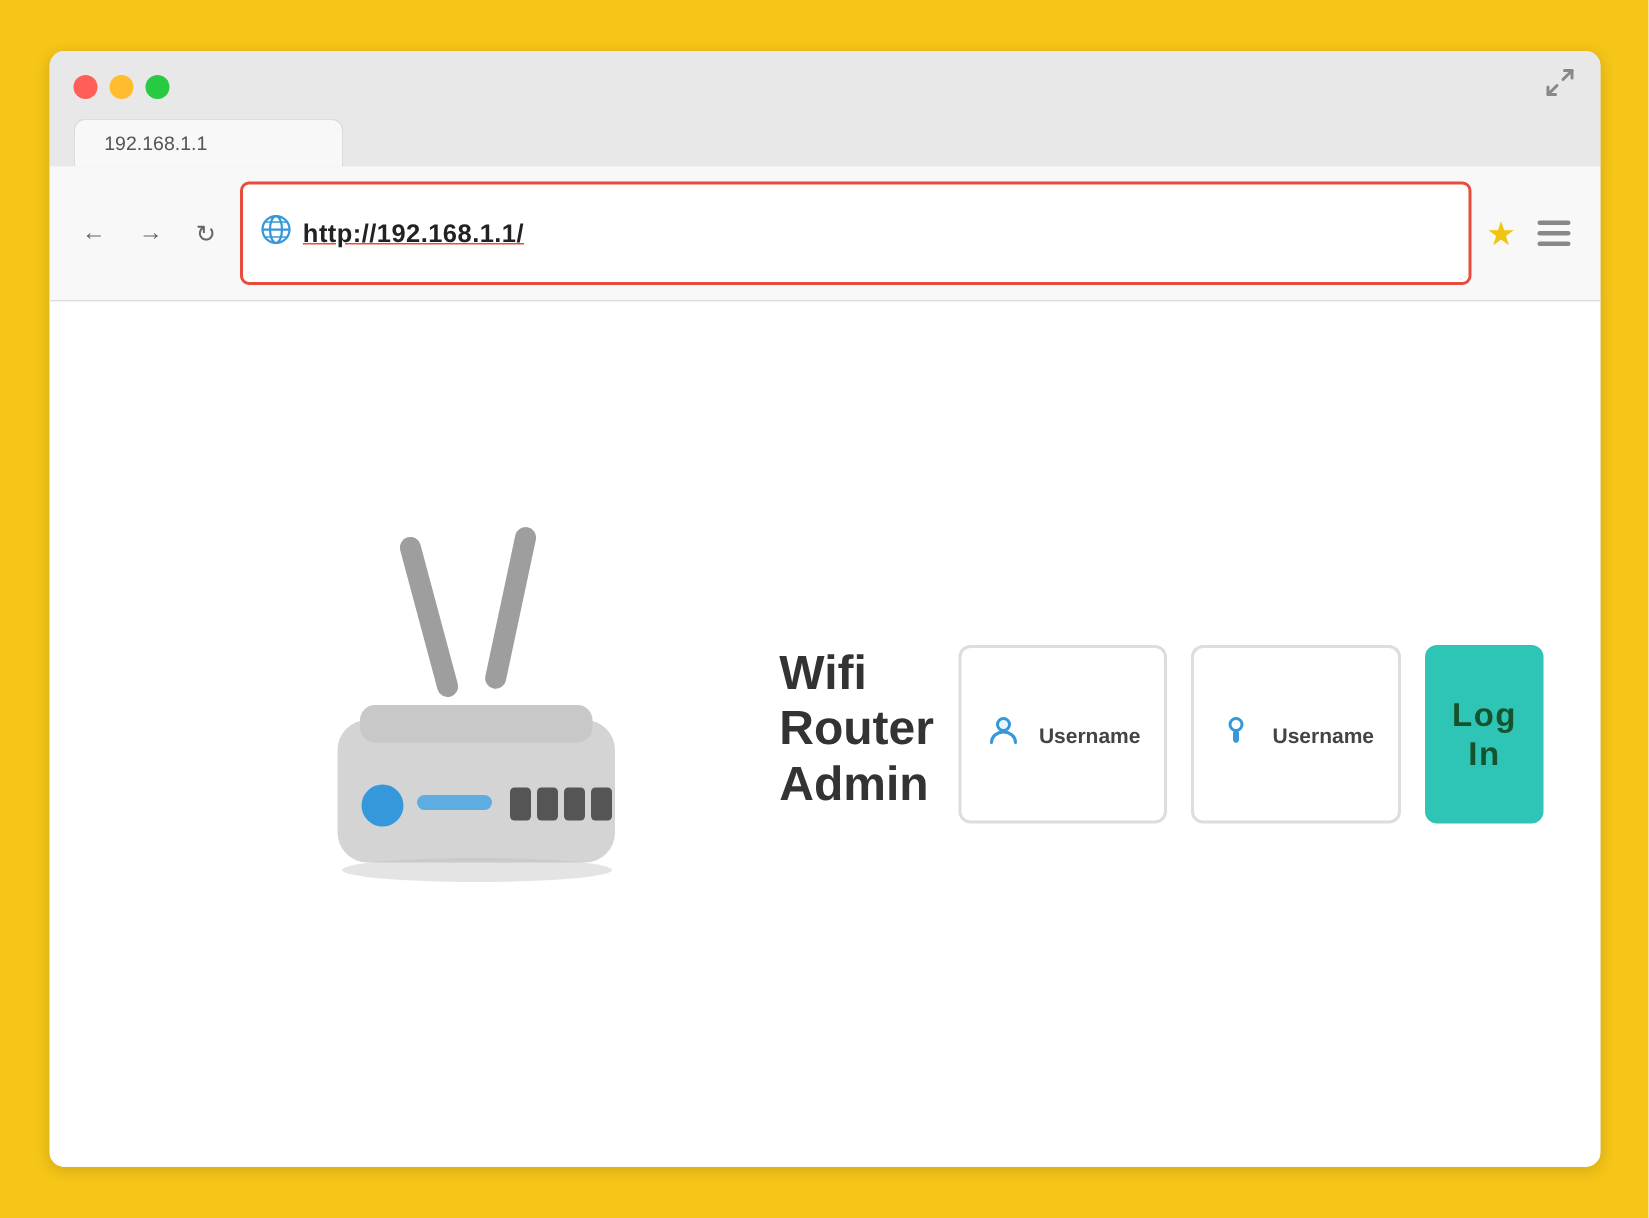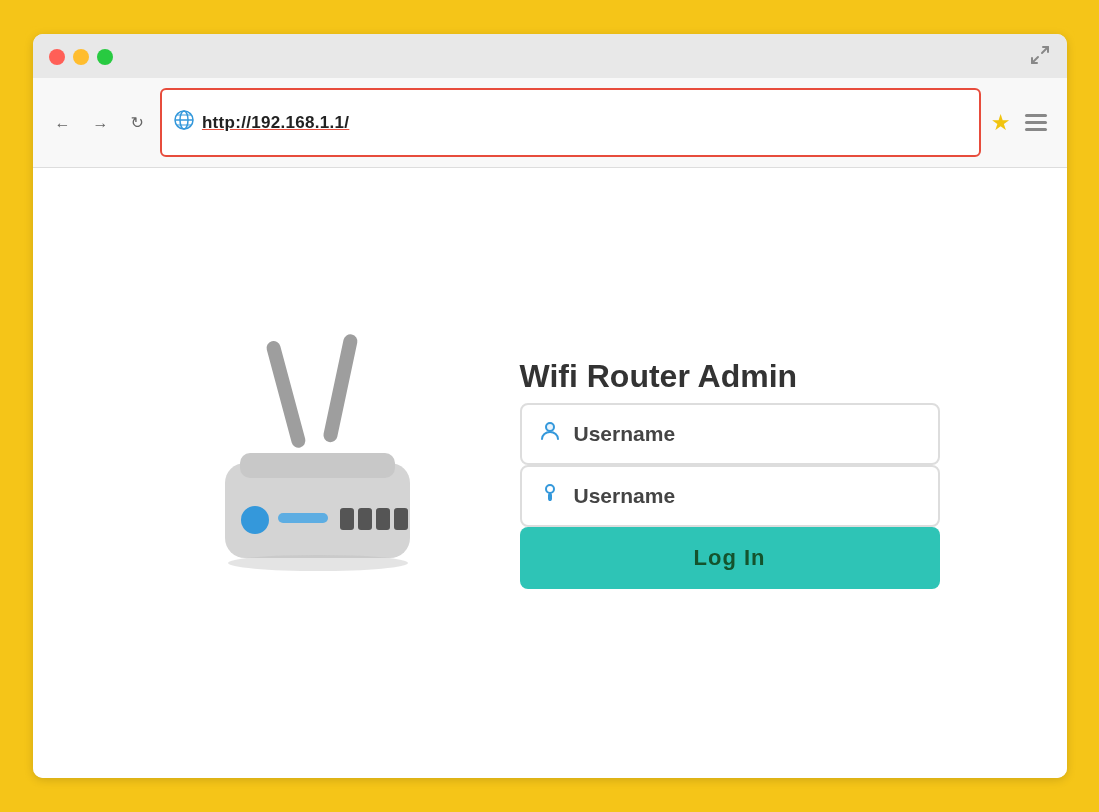--- a/index.html
+++ b/index.html
@@ -148,41 +148,42 @@
       align-items: center;
       justify-content: center;
     }
     .router-svg {
       width: 280px;
       height: 300px;
     }
     
     .login-form {
       display: flex;
-      flex-direction: column;
+      flex-direction: row;
+      gap: 16px;
       width: 420px;
     }
     .login-title {
       font-size: 32px;
       font-weight: bold;
       color: #333;
       margin-bottom: 8px;
     }
     .input-field {
       display: flex;
       align-items: center;
       gap: 12px;
       border: 2px solid #ddd;
       border-radius: 8px;
       padding: 14px 16px;
       background: white;
       cursor: text;
     }
     .input-label {
-      font-size: 21px;
+      font-size: 14px;
       font-weight: bold;
       color: #444;
     }
     .login-btn {
       background: #2ec4b6;
       color: #14532d;
       border: none;
       border-radius: 8px;
       padding: 18px;
       font-size: 22px;
@@ -209,20 +210,25 @@
         <div style="cursor:pointer;">
           <svg width="22" height="22" viewBox="0 0 22 22" fill="none">
             <polyline points="14,3 19,3 19,8" stroke="#888" stroke-width="2" stroke-linecap="round" stroke-linejoin="round"></polyline>
             <polyline points="8,19 3,19 3,14" stroke="#888" stroke-width="2" stroke-linecap="round" stroke-linejoin="round"></polyline>
             <line x1="19" y1="3" x2="13" y2="9" stroke="#888" stroke-width="2" stroke-linecap="round"></line>
             <line x1="3" y1="19" x2="9" y2="13" stroke="#888" stroke-width="2" stroke-linecap="round"></line>
           </svg>
         </div>
       </div>
 
+      <div class="tab-bar">
+        <div class="tab">
+          <span>192.168.1.1</span>
+        </div>
+      </div>
     </div>
 
     <div class="nav-bar">
       <button class="nav-btn">←</button>
       <button class="nav-btn">→</button>
       <button class="nav-btn">↻</button>
 
       <div class="address-bar">
         <span class="globe-icon">
           <svg width="20" height="20" viewBox="0 0 20 20" fill="none">

